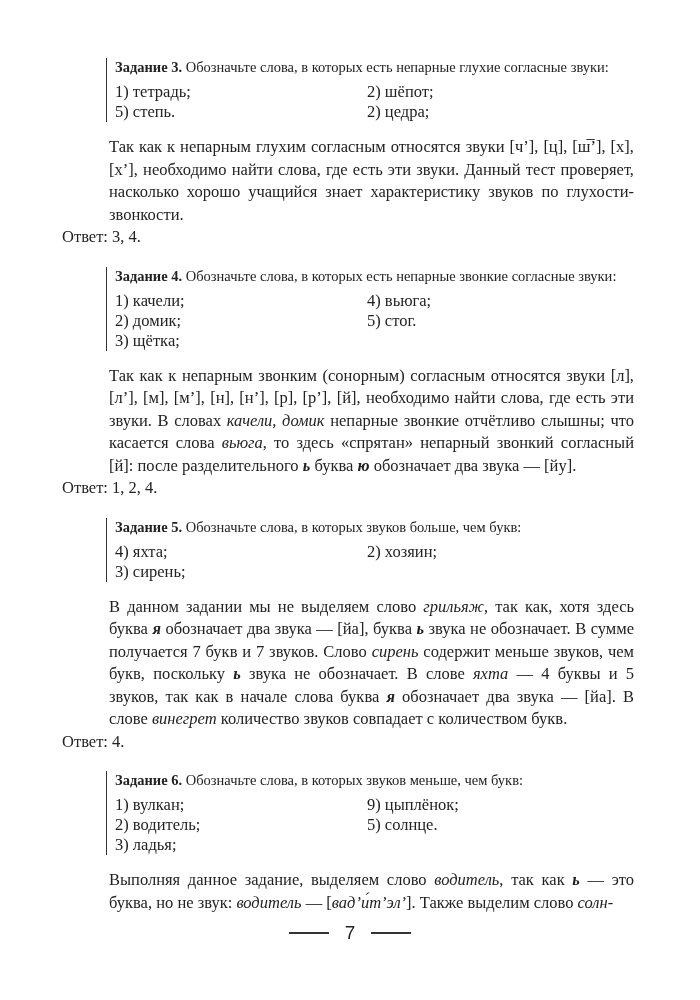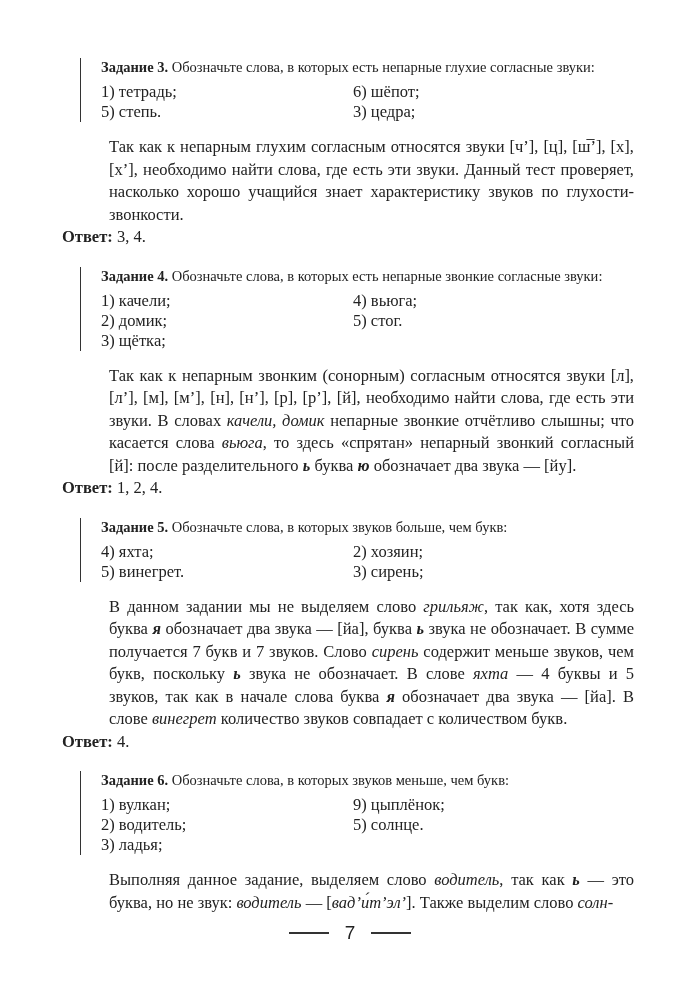--- a/index.html
+++ b/index.html
@@ -1,41 +1,41 @@
 <!DOCTYPE html>
 <html><head>
 <meta charset="utf-8">
 <style>
   html, body { margin: 0; padding: 0; background: #ffffff; }
   body { width: 700px; height: 1000px; position: relative; overflow: hidden; color: #222; }
   .page { position: absolute; left: 62px; top: 58px; width: 572px; font-family: "Liberation Serif", "DejaVu Serif", serif; }
-  .task { margin-left: 18px; border-left: 1.5px solid #333; padding-left: 20px; margin-bottom: 14px; }
+  .task { margin-left: 44px; border-left: 1.5px solid #333; padding-left: 8px; margin-bottom: 14px; }
   .task-head { font-size: 14.5px; line-height: 19px; text-align: justify; }
   .task-head b { font-weight: bold; }
   .opts { display: grid; grid-template-columns: 252px 1fr; font-size: 16.5px; line-height: 20px; margin-top: 5px; }
   .opt { white-space: nowrap; }
   .para { font-size: 16.5px; line-height: 22.5px; text-align: justify; text-align-last: left; margin-left: 47px; }
   .answer { font-size: 16.5px; line-height: 22.5px; margin-bottom: 18px; }
-  .answer b { font-weight: bold; }
+  .answer b { font-weight: normal; }
   i { font-style: italic; }
   .bi { font-weight: bold; font-style: italic; }
   .footer { position: absolute; top: 922px; left: 0; width: 700px; display: flex; justify-content: center; align-items: center; gap: 16px; font-family: "Liberation Sans", "DejaVu Sans", sans-serif; font-size: 19px; }
   .rule { width: 40px; height: 1.5px; background: #333; }
 </style>
 </head>
 <body>
 
 <div class="page" id="page">
     <div class="task">
       <div class="task-head"><b>Задание 3.</b><span> Обозначьте слова, в которых есть непарные глухие согласные звуки:</span></div>
       <div class="opts">
         <span class="opt">1) тетрадь;</span>
-        <span class="opt">6) шёпот;</span>
+        <span class="opt">2) шёпот;</span>
         <span class="opt">5) степь.</span>
-        <span class="opt">3) цедра;</span>
+        <span class="opt">2) цедра;</span>
         <span class="opt"></span>
       </div>
     </div>
     <div class="para"><span>Так как к непарным глухим согласным относятся звуки [ч’], [ц], [ш̅’], [х], [х’], необходимо найти слова, где есть эти звуки. Данный тест проверяет, насколько хорошо учащийся знает характеристику звуков по глухости-звонкости.</span></div>
     <div class="answer"><b>Ответ:</b><span> 3, 4.</span></div>
     <div class="task">
       <div class="task-head"><b>Задание 4.</b><span> Обозначьте слова, в которых есть непарные звонкие согласные звуки:</span></div>
       <div class="opts">
         <span class="opt">1) качели;</span>
         <span class="opt">4) вьюга;</span>
@@ -45,21 +45,20 @@
         <span class="opt"></span>
       </div>
     </div>
     <div class="para"><span>Так как к непарным звонким (сонорным) согласным относятся звуки [л], [л’], [м], [м’], [н], [н’], [р], [р’], [й], необходимо найти слова, где есть эти звуки. В словах </span><i>качели, домик</i><span> непарные звонкие отчётливо слышны; что касается слова </span><i>вьюга</i><span>, то здесь «спрятан» непарный звонкий согласный [й]: после разделительного </span><span class="bi">ь</span><span> буква </span><span class="bi">ю</span><span> обозначает два звука — [йу].</span></div>
     <div class="answer"><b>Ответ:</b><span> 1, 2, 4.</span></div>
     <div class="task">
       <div class="task-head"><b>Задание 5.</b><span> Обозначьте слова, в которых звуков больше, чем букв:</span></div>
       <div class="opts">
         <span class="opt">4) яхта;</span>
         <span class="opt">2) хозяин;</span>
-        <span class="opt">5) винегрет.</span>
         <span class="opt">3) сирень;</span>
         <span class="opt"></span>
       </div>
     </div>
     <div class="para"><span>В данном задании мы не выделяем слово </span><i>грильяж</i><span>, так как, хотя здесь буква </span><span class="bi">я</span><span> обозначает два звука — [йа], буква </span><span class="bi">ь</span><span> звука не обозначает. В сумме получается 7 букв и 7 звуков. Слово </span><i>сирень</i><span> содержит меньше звуков, чем букв, поскольку </span><span class="bi">ь</span><span> звука не обозначает. В слове </span><i>яхта</i><span> — 4 буквы и 5 звуков, так как в начале слова буква </span><span class="bi">я</span><span> обозначает два звука — [йа]. В слове </span><i>винегрет</i><span> количество звуков совпадает с количеством букв.</span></div>
     <div class="answer"><b>Ответ:</b><span> 4.</span></div>
     <div class="task">
       <div class="task-head"><b>Задание 6.</b><span> Обозначьте слова, в которых звуков меньше, чем букв:</span></div>
       <div class="opts">
         <span class="opt">1) вулкан;</span>

